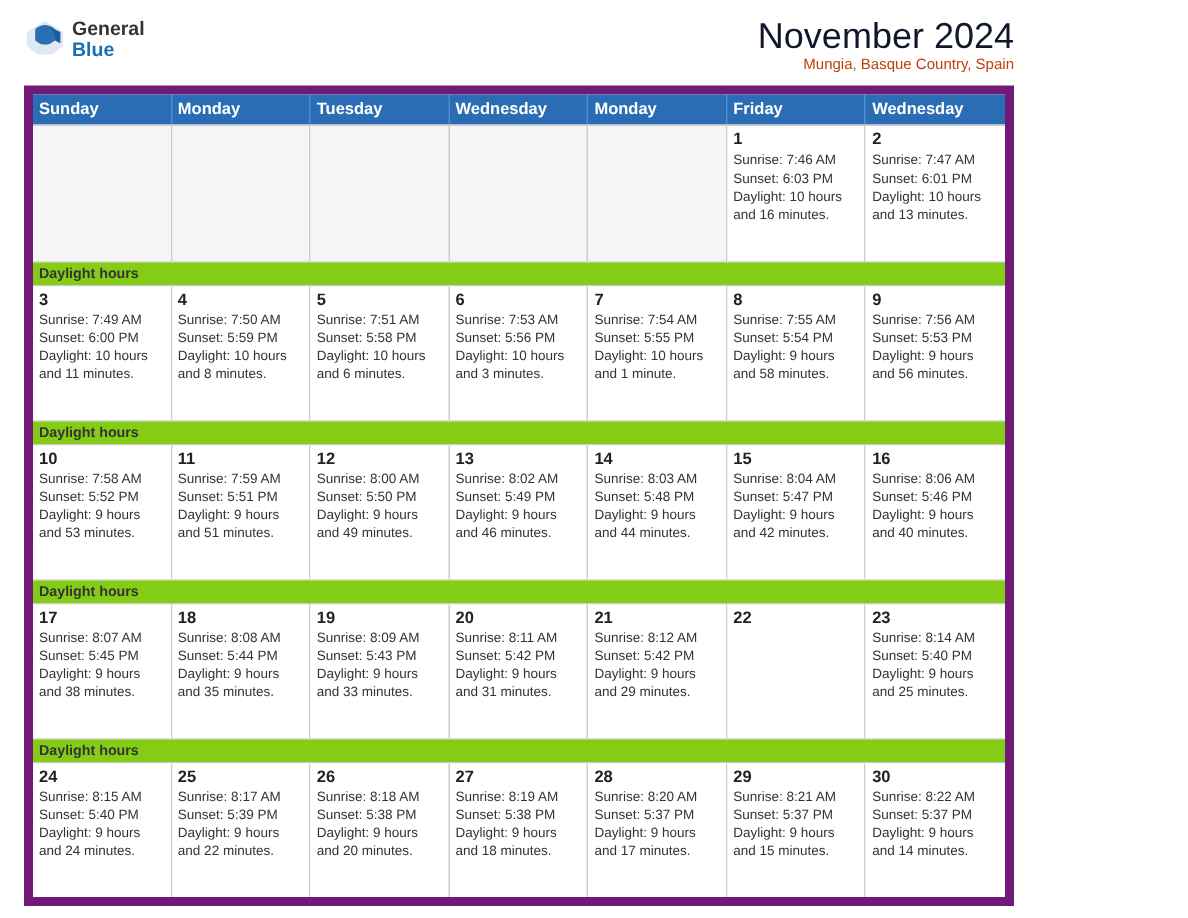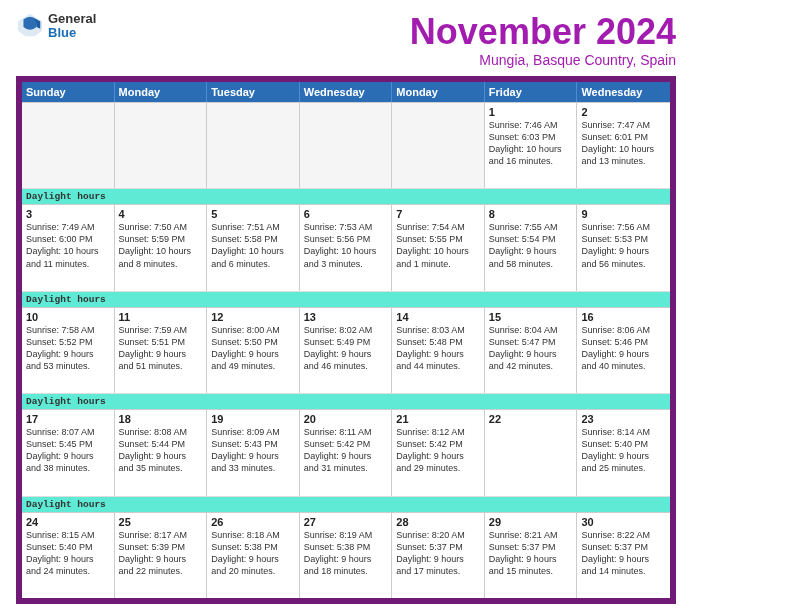--- a/index.html
+++ b/index.html
@@ -44,28 +44,28 @@
       color: #1a6eb5;
     }
     .logo-icon {
       width: 28px;
       height: 28px;
     }
     .title-block {
       text-align: right;
     }
     .main-title {
-      font-size: 36px;
-      font-weight: bold;
-      color: #a21caf;
+      font-size: 24px;
+      font-weight: normal;
+      color: #0f172a;
       line-height: 1.1;
     }
     .subtitle {
-      font-size: 14px;
-      color: #a21caf;
+      font-size: 10px;
+      color: #c2410c;
     }
     .calendar {
       flex: 1;
       display: flex;
       flex-direction: column;
       border: 6px solid #701a75;
     }
     .cal-header {
       display: grid;
       grid-template-columns: repeat(7, 1fr);
@@ -115,28 +115,27 @@
       color: #222;
       margin-bottom: 1px;
     }
     .cell-info {
       font-size: 9px;
       color: #333;
       line-height: 1.35;
     }
     .daylight-row {
       border-top: 1px solid #ddd;
-      background: #5eead4;
+      background: #84cc16;
       padding: 2px 4px;
       font-size: 9px;
       color: #333;
       display: flex;
       align-items: flex-start;
       gap: 4px;
-      font-family: Liberation Mono, monospace;
     }
     .daylight-label {
       font-weight: bold;
       font-size: 9.5px;
     }
   </style>
 </head>
 <body>
 
 <div class="page">

